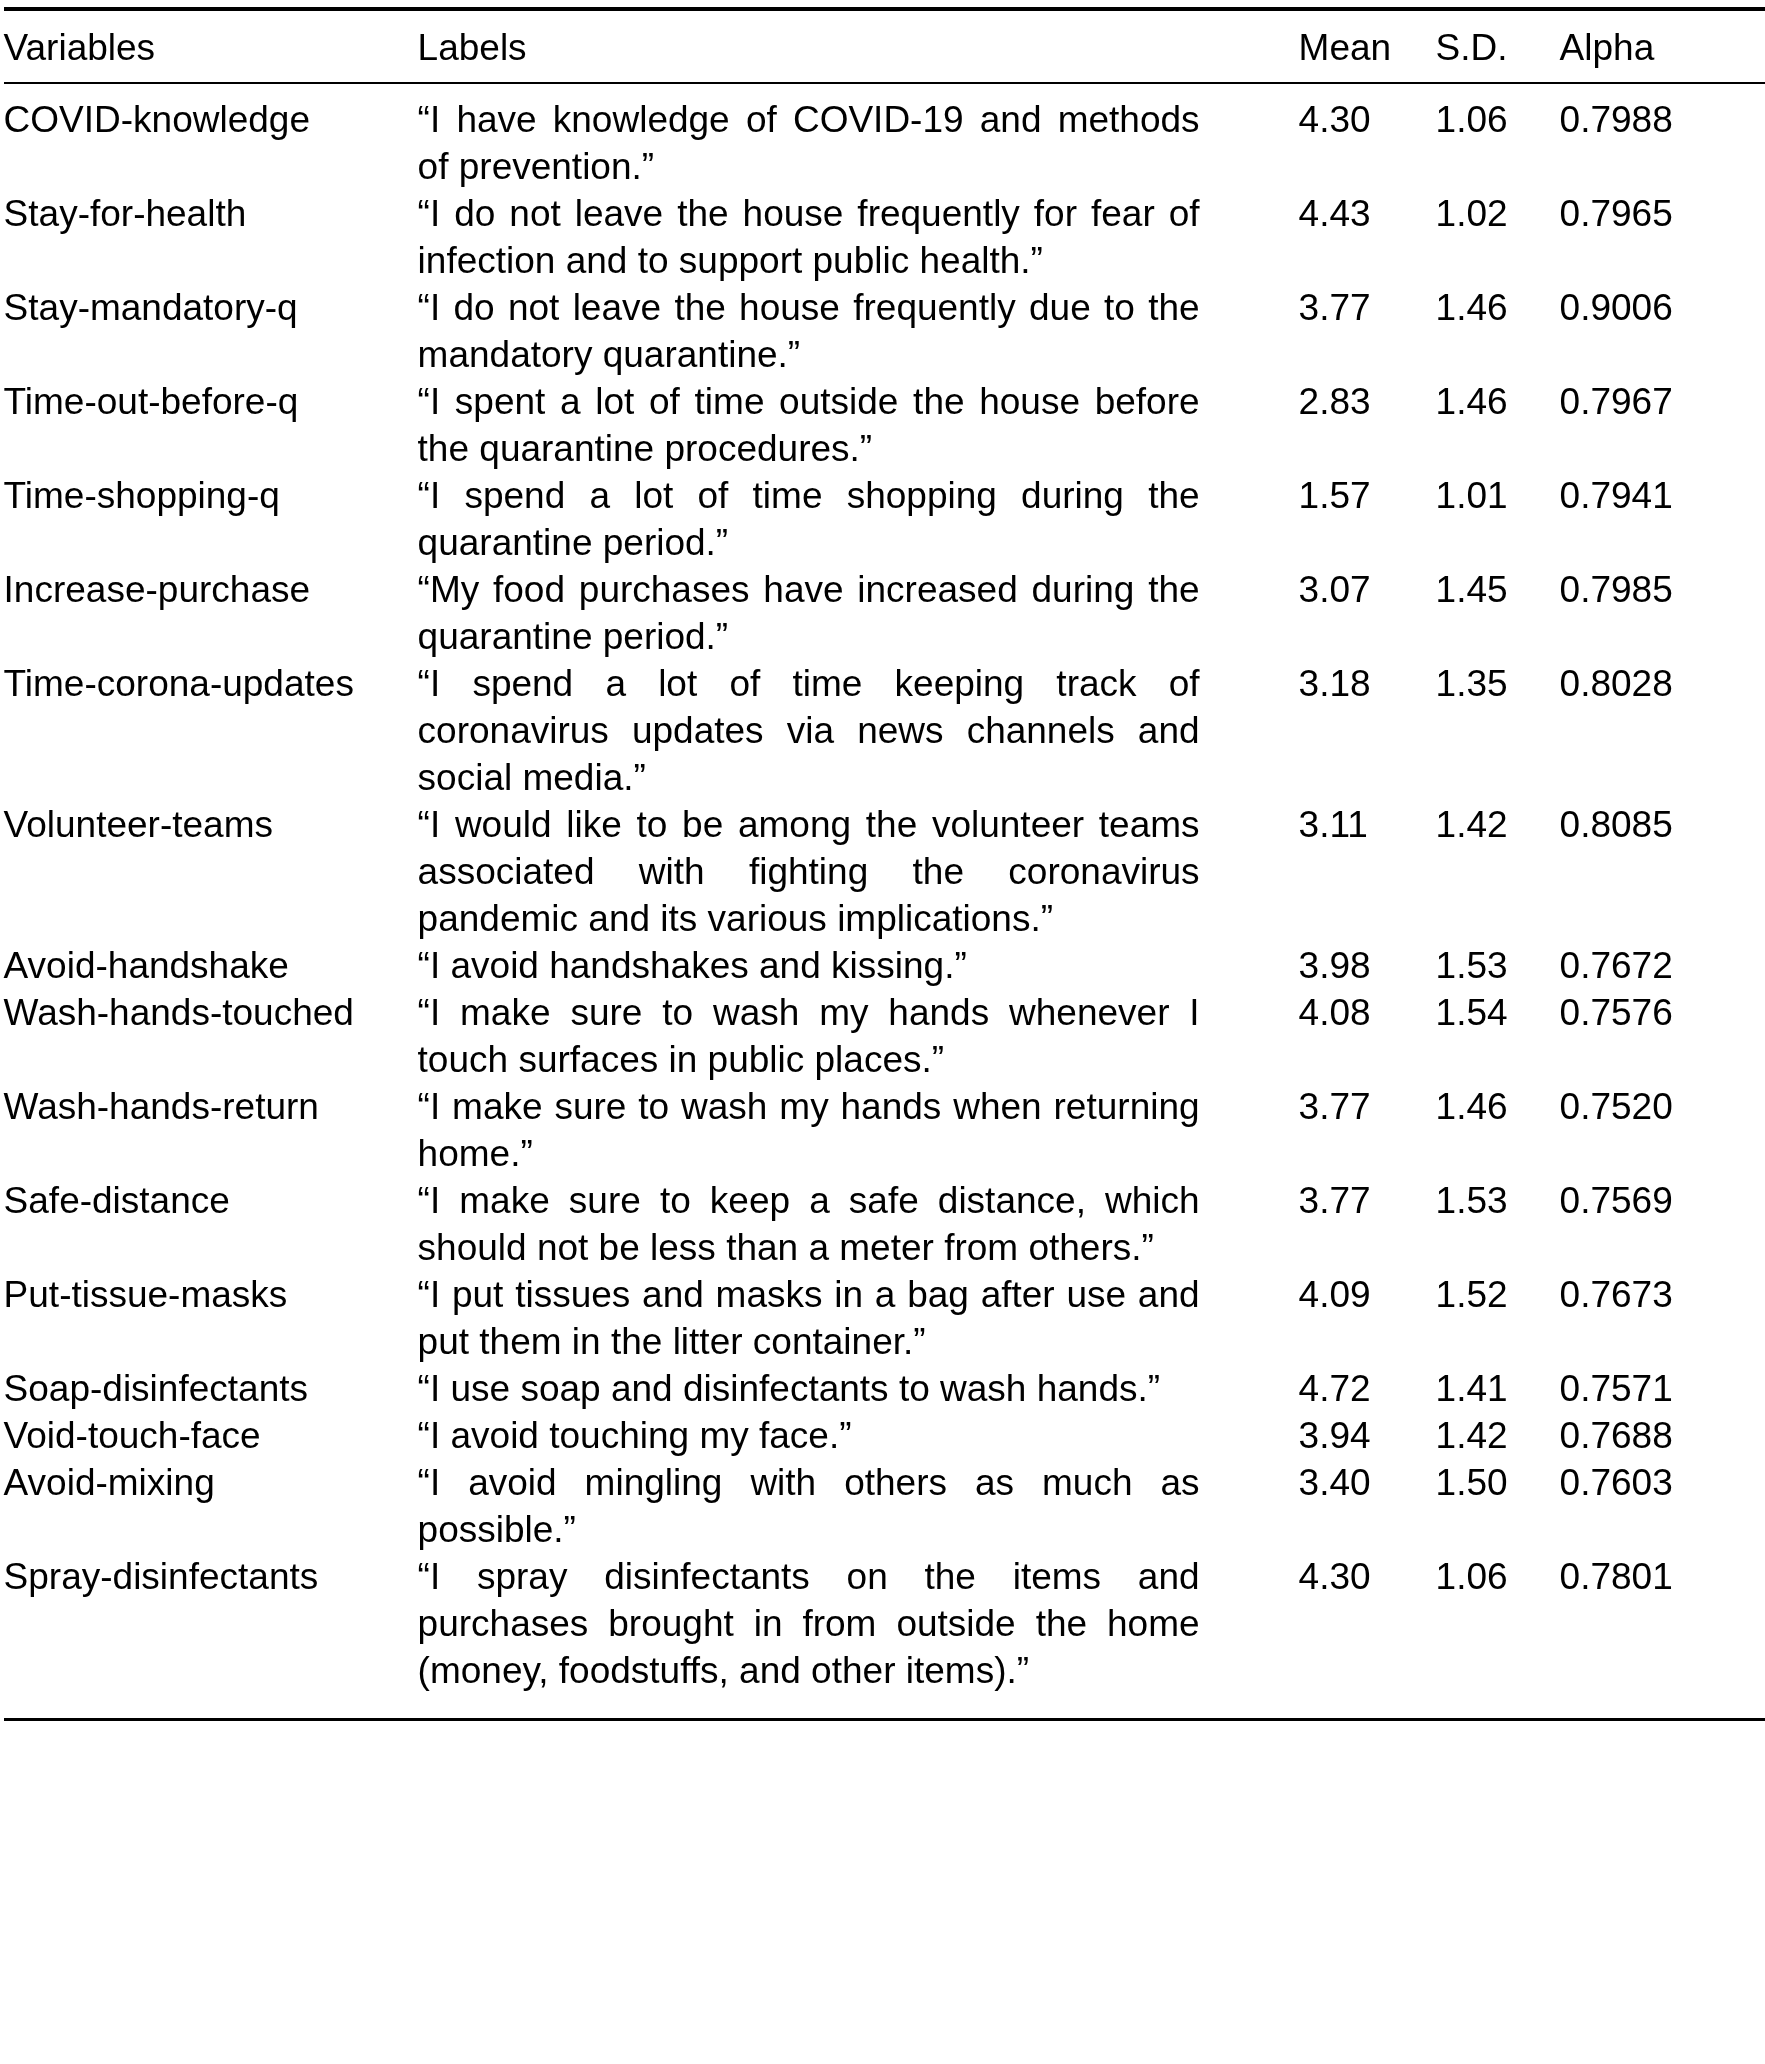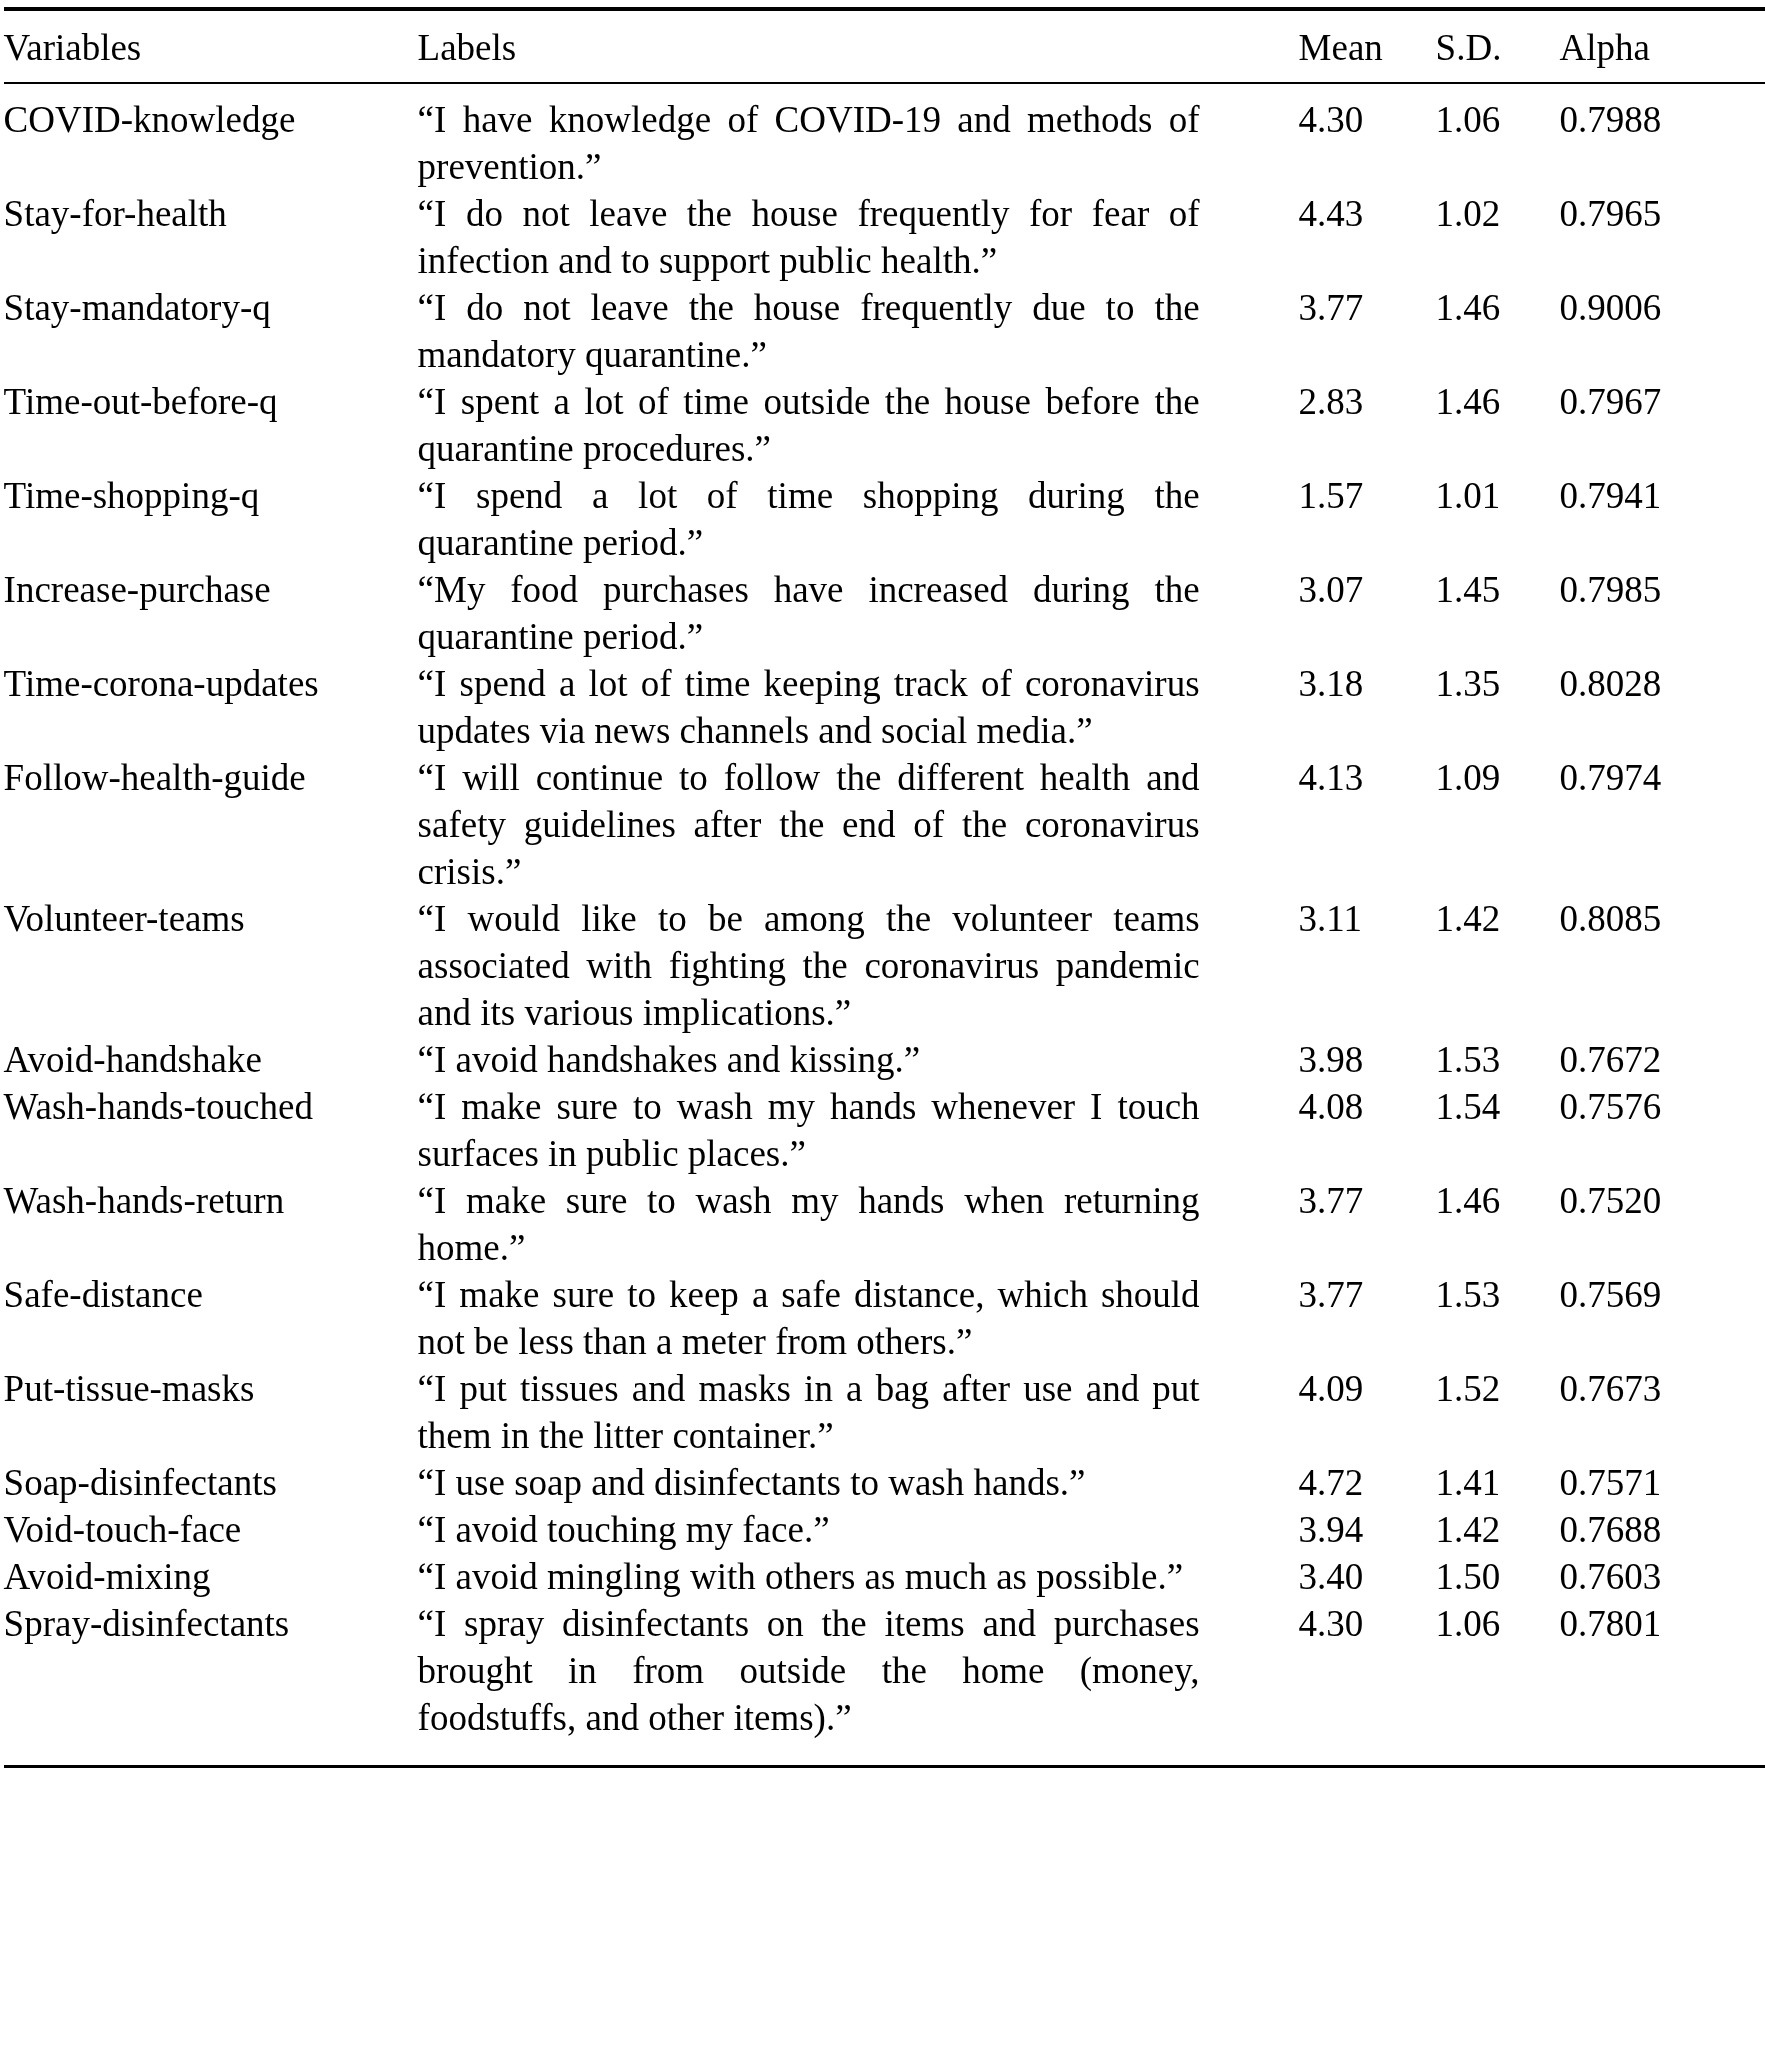--- a/index.html
+++ b/index.html
@@ -11,21 +11,21 @@
   html, body {
     margin: 0;
     padding: 0;
     background: var(--bg);
   }
   .page {
     width: 1446px;
     min-height: 2065px;
     background: var(--bg);
     color: var(--text);
-    font-family: Liberation Serif, serif;
+    font-family: Liberation Sans, sans-serif;
     font-size: 37px;
     line-height: 47px;
     padding: 7.2px 0 0 3.6px;
     border-radius: 8px;
   }
   table.stats-table {
     border-collapse: collapse;
     width: 1761px;
     table-layout: fixed;
     border-top: 4.5px solid var(--rule);
@@ -128,27 +128,20 @@
           <td class="num">0.7985</td>
         </tr>
         <tr>
           <td class="var">Time-corona-updates</td>
           <td class="label">“I spend a lot of time keeping track of coronavirus updates via news channels and social media.”</td>
           <td class="num">3.18</td>
           <td class="num">1.35</td>
           <td class="num">0.8028</td>
         </tr>
         <tr>
-          <td class="var">Follow-health-guide</td>
-          <td class="label">“I will continue to follow the different health and safety guidelines after the end of the coronavirus crisis.”</td>
-          <td class="num">4.13</td>
-          <td class="num">1.09</td>
-          <td class="num">0.7974</td>
-        </tr>
-        <tr>
           <td class="var">Volunteer-teams</td>
           <td class="label">“I would like to be among the volunteer teams associated with fighting the coronavirus pandemic and its various implications.”</td>
           <td class="num">3.11</td>
           <td class="num">1.42</td>
           <td class="num">0.8085</td>
         </tr>
         <tr>
           <td class="var">Avoid-handshake</td>
           <td class="label">“I avoid handshakes and kissing.”</td>
           <td class="num">3.98</td>

